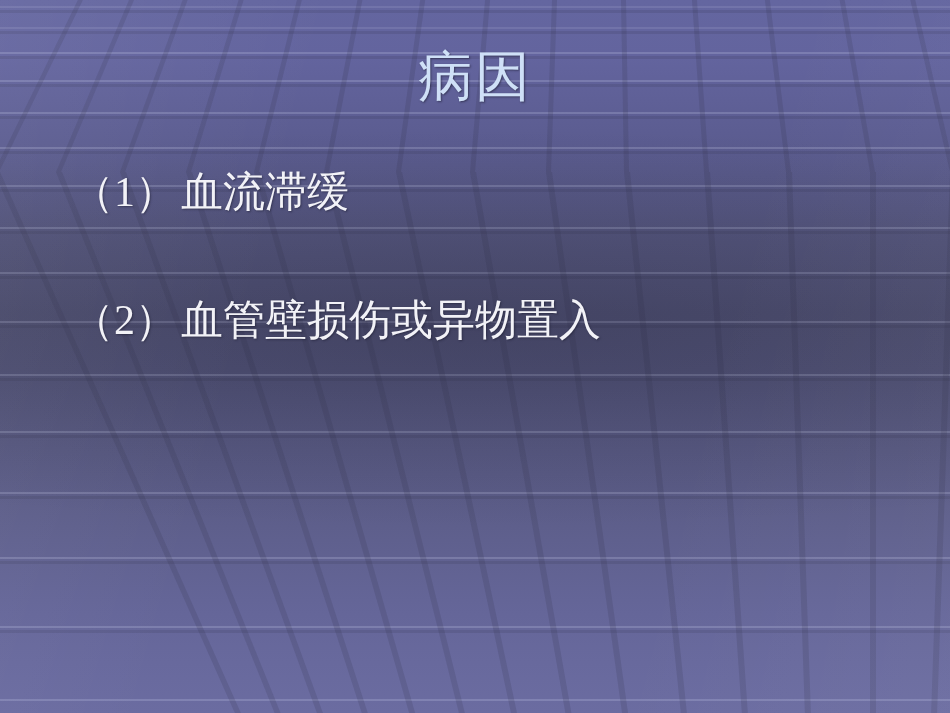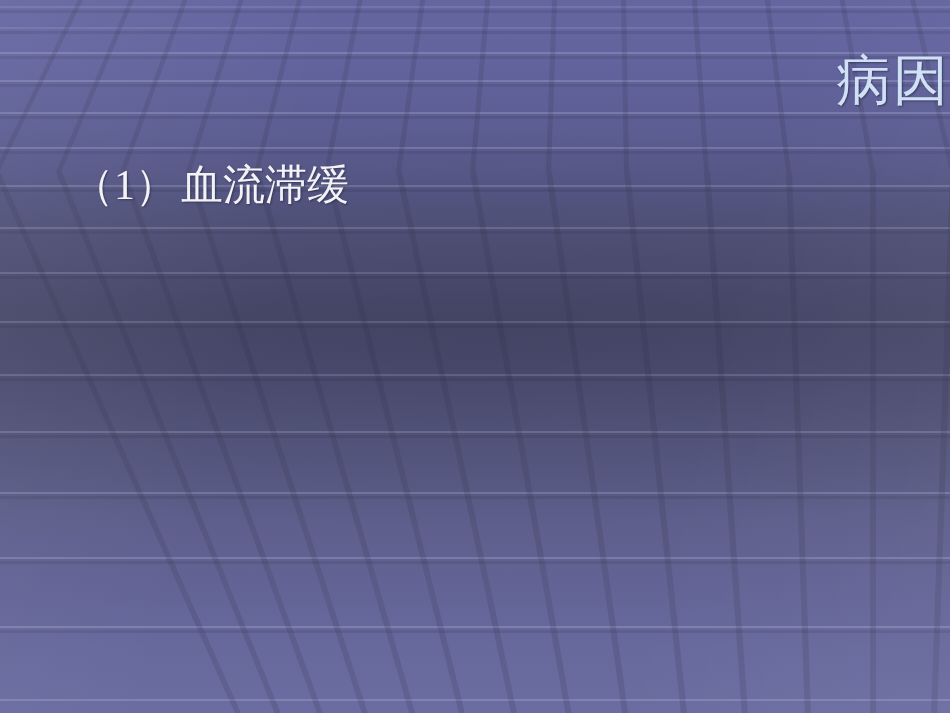--- a/index.html
+++ b/index.html
@@ -101,33 +101,34 @@
         rgba(255,255,255,0.00) 70%,
         rgba(255,255,255,0.04) 100%);
   }
 
   
   #title {
     position: absolute;
     left: 0;
     right: 0;
     top: 52px;
-    text-align: right;
+    text-align: center;
     font-size: 55px;
     line-height: 1.05;
     letter-spacing: 2px;
     color: #cfe0f7;
     text-shadow: 1px 1px 2px rgba(25,25,45,0.55);
     white-space: nowrap;
+    font-family: Liberation Mono, monospace;
   }
 
   #body-list {
     position: absolute;
     left: 72px;
-    top: 161px;
+    top: 168px;
     right: 40px;
   }
 
   .bullet-line {
     font-size: 42px;
     line-height: 1.18;
     color: #f2f2f7;
     text-shadow: 1px 1px 2px rgba(25,25,45,0.5);
     margin-bottom: 78px;
     white-space: nowrap;
@@ -217,17 +218,20 @@
   <div class="bg-layer" id="sheen"></div>
 
   <div id="title">病因</div>
 
   <div id="body-list">
 
     <div class="bullet-line">
       <span class="bullet-marker">（1）</span><span class="bullet-text">血流滞缓</span>
     </div>
 
+    <div class="bullet-line">
+      <span class="bullet-marker">（2）</span><span class="bullet-text">血管壁损伤或异物置入</span>
+    </div>
 
 
   </div>
 
 </div>
 
 </body></html>

